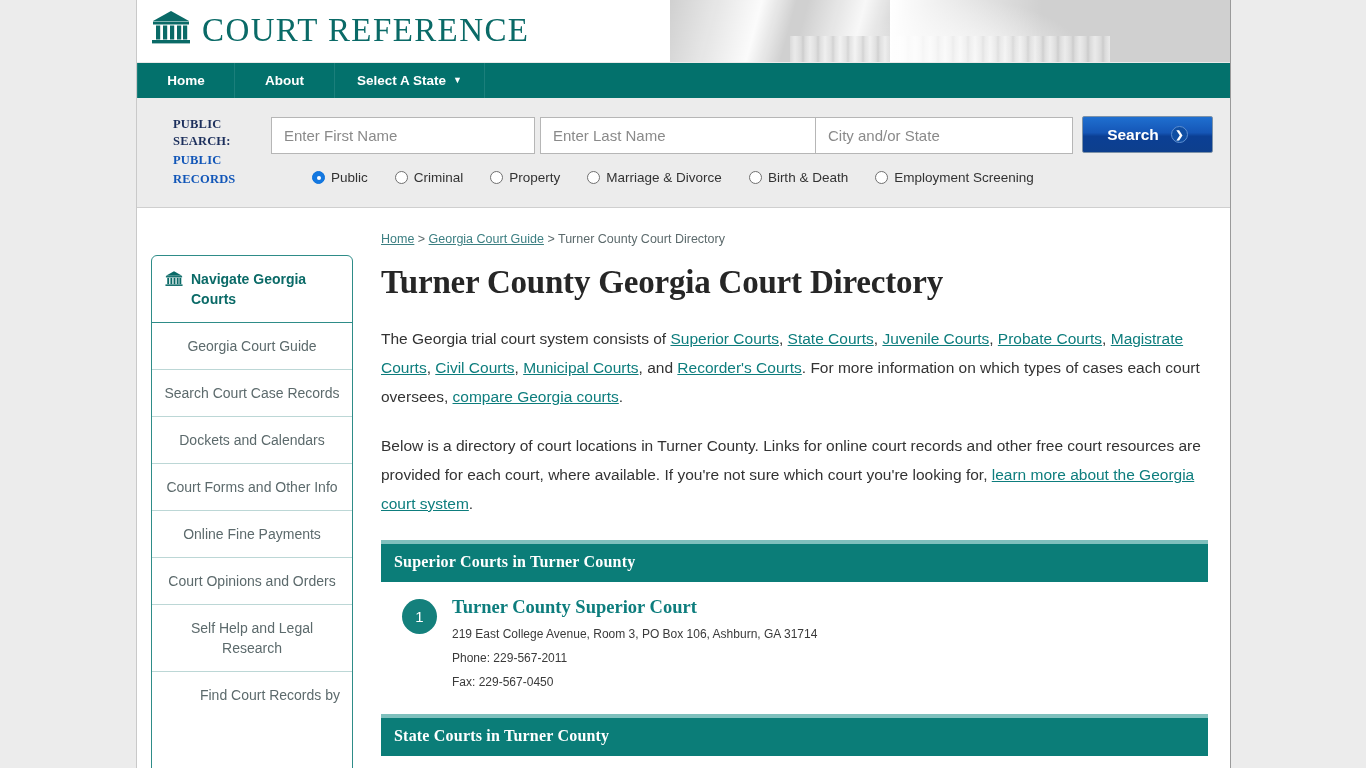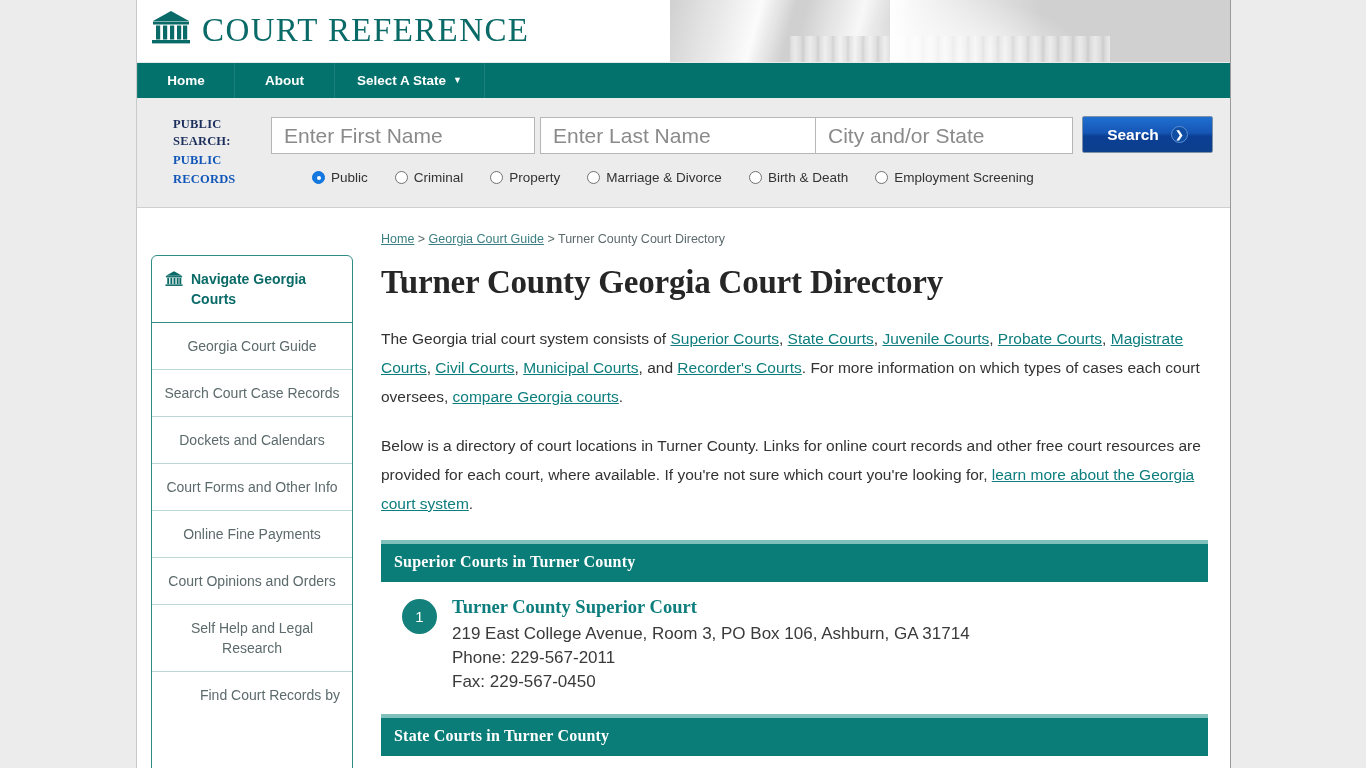--- a/index.html
+++ b/index.html
@@ -113,21 +113,21 @@
     letter-spacing: .2px;
   }
   #premium-label .dark { color: #1c2f5c; display: block; }
   #premium-label .blue { color: #1156b8; display: block; margin-top: 2px;}
   .sfield {
     position: absolute;
     top: 19px; height: 37px;
     background: #ffffff;
     border: 1px solid #b6b6b6;
     color: #8a8a8a;
-    font-size: 21px;
+    font-size: 15px;
     padding: 0 12px;
     display: flex; align-items: center;
     cursor: text;
   }
   #f-first { left: 134px; width: 264px; }
   #f-last  { left: 403px; width: 287px; }
   #f-city  { left: 678px; width: 258px; }
   #search-btn {
     position: absolute;
     left: 945px; top: 18px;
@@ -281,21 +281,21 @@
   }
   .court-name {
     font-family: "Liberation Serif", serif;
     font-size: 18.5px;
     font-weight: bold;
     color: #0d7d7d;
     margin-bottom: 4px;
     cursor: pointer;
   }
   .court-line {
-    font-size: 17px;
+    font-size: 12px;
     color: #3a3a3a;
     line-height: 24px;
   }
 </style>
 </head>
 <body>
 
 <div id="page">
   <div id="container">
 

